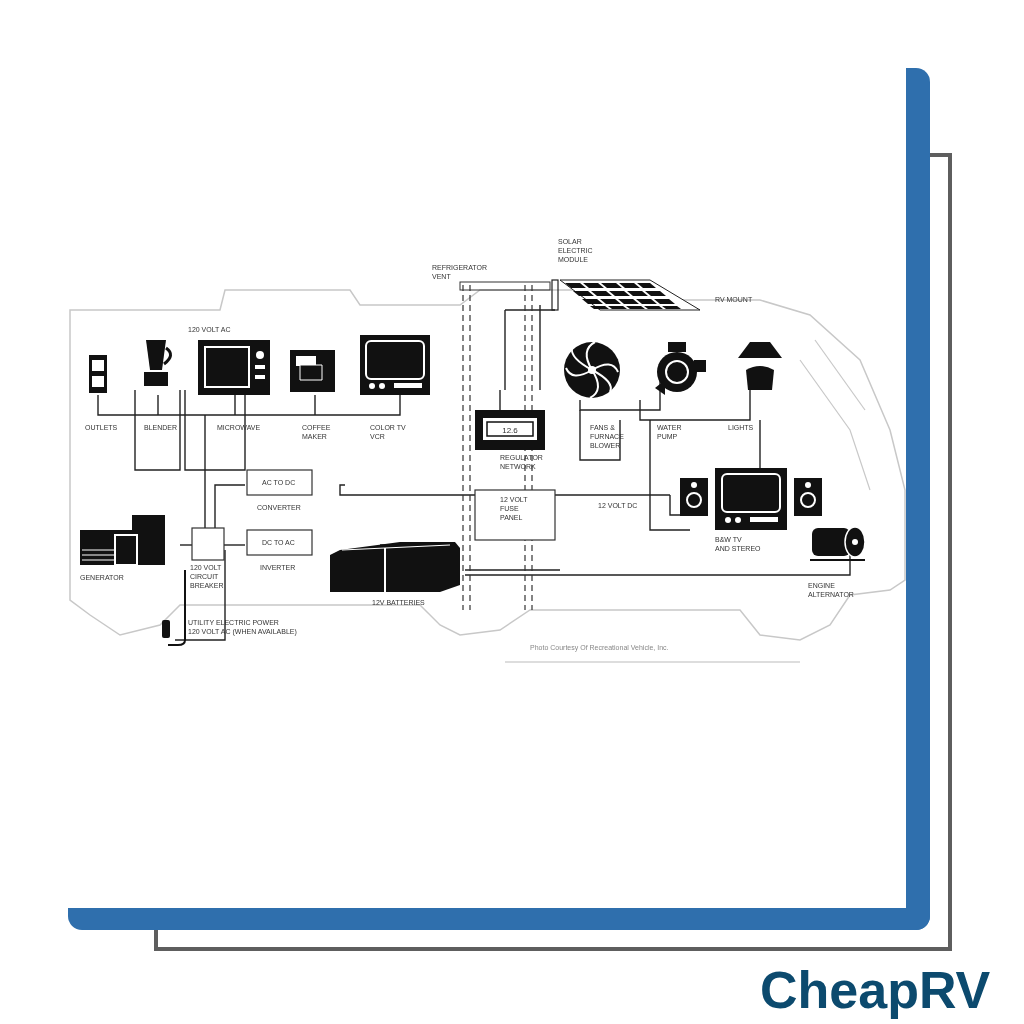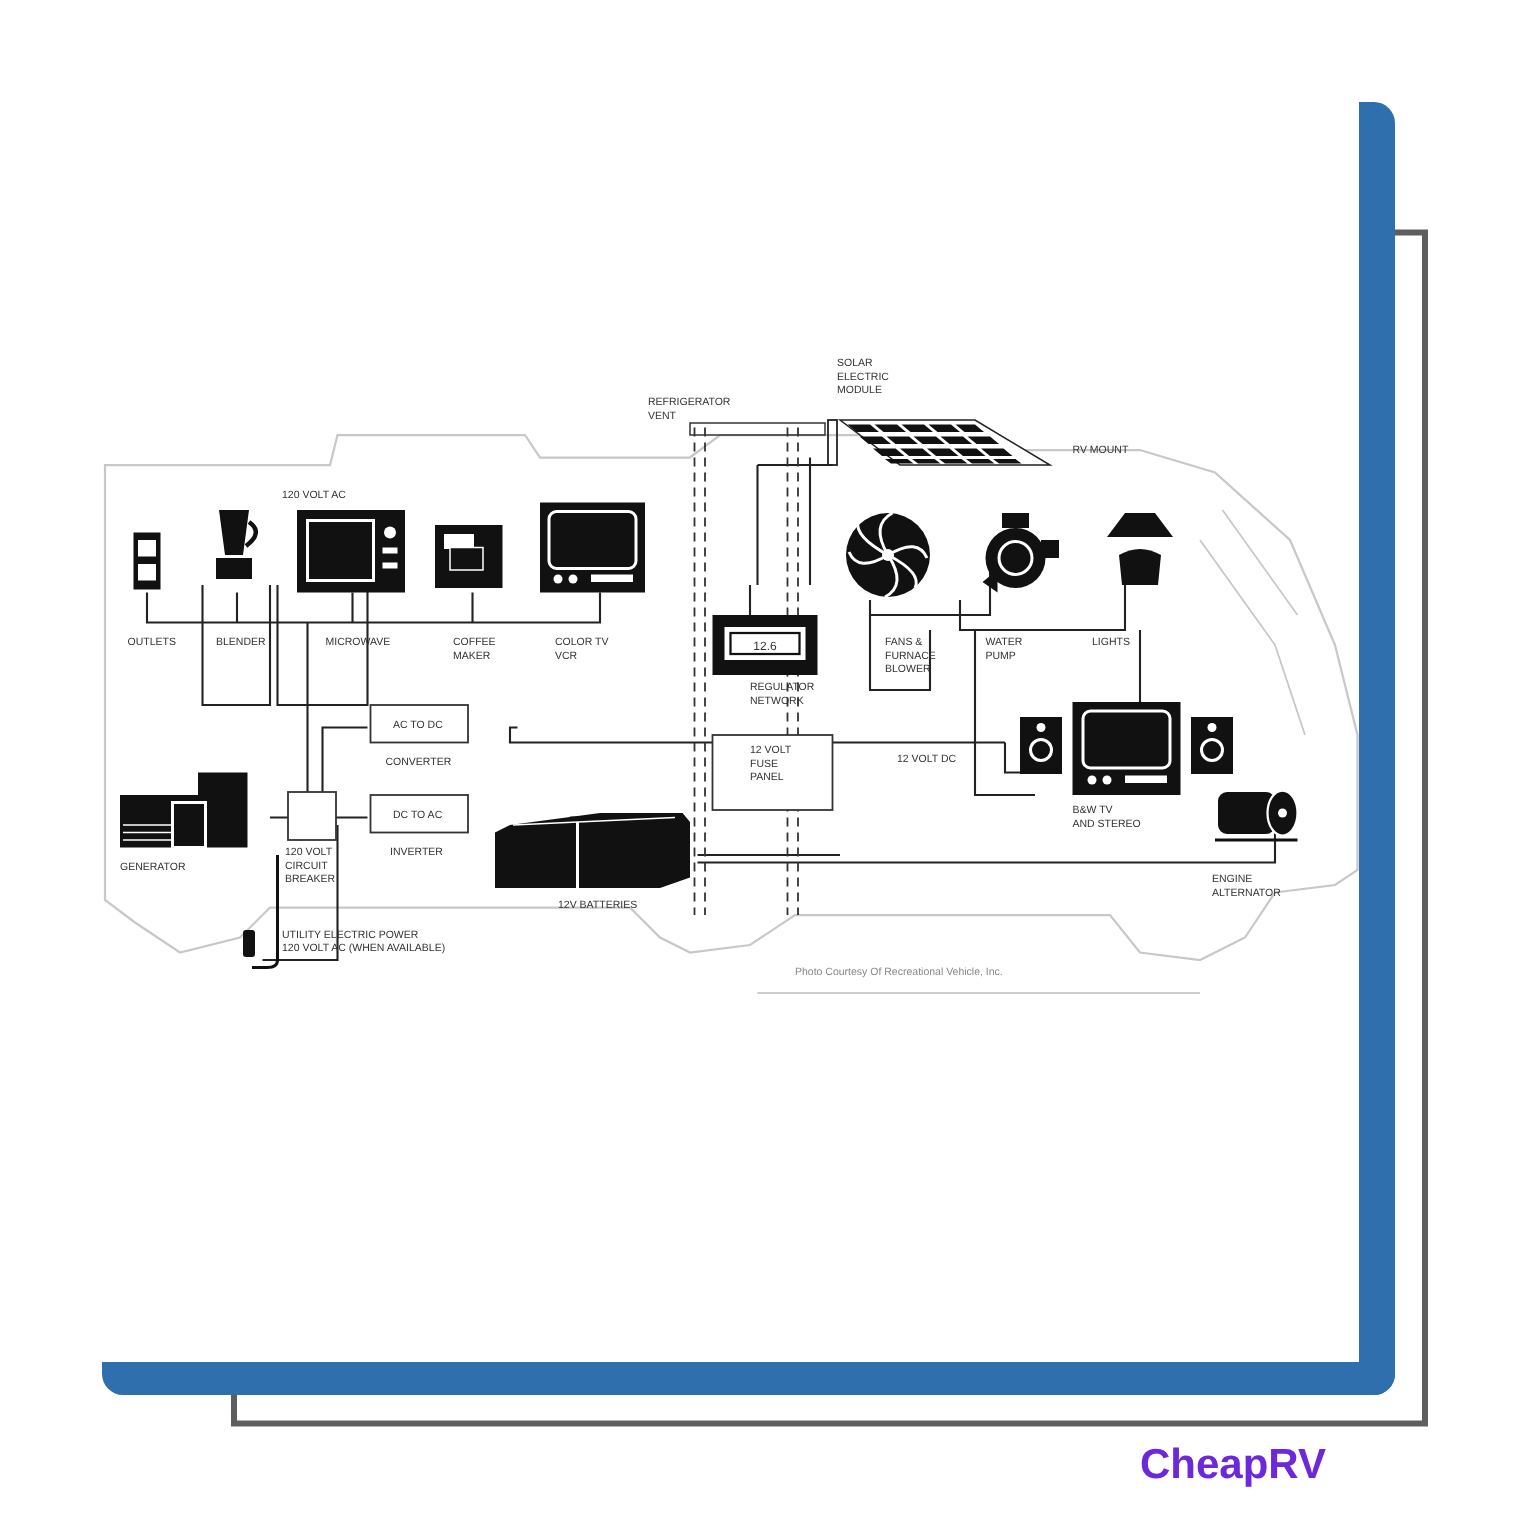--- a/index.html
+++ b/index.html
@@ -1,21 +1,21 @@
 <!DOCTYPE html>
 <html><head>
 <meta charset="utf-8">
 <style>
   html,body{margin:0;padding:0;background:#ffffff;}
   body{width:1024px;height:1024px;position:relative;overflow:hidden;font-family:"Liberation Sans",sans-serif;}
   .back-frame{position:absolute;left:154px;top:153px;width:798px;height:798px;border:4px solid #5e5e5e;box-sizing:border-box;background:transparent;}
   .card{position:absolute;left:68px;top:68px;width:862px;height:862px;background:#ffffff;}
   .card-right{position:absolute;left:906px;top:68px;width:24px;height:862px;background:#2f6fad;border-radius:0 14px 14px 0;}
   .card-bottom{position:absolute;left:68px;top:908px;width:862px;height:22px;background:#2f6fad;border-radius:0 0 14px 14px;}
-  .brand{position:absolute;left:760px;top:960px;font-size:28px;font-weight:bold;color:#6d28d9;letter-spacing:0px;}
+  .brand{position:absolute;left:760px;top:960px;font-size:52px;font-weight:bold;color:#0c4a6e;letter-spacing:0px;}
   .diagram{position:absolute;left:60px;top:230px;width:860px;height:440px;}
   .lbl{font-family:"Liberation Sans",sans-serif;font-size:7px;fill:#333;}
 </style>
 </head>
 <body>
 
 <div class="back-frame"></div>
 <div class="card"></div>
 <div class="card-right"></div>
 <div class="card-bottom"></div>

